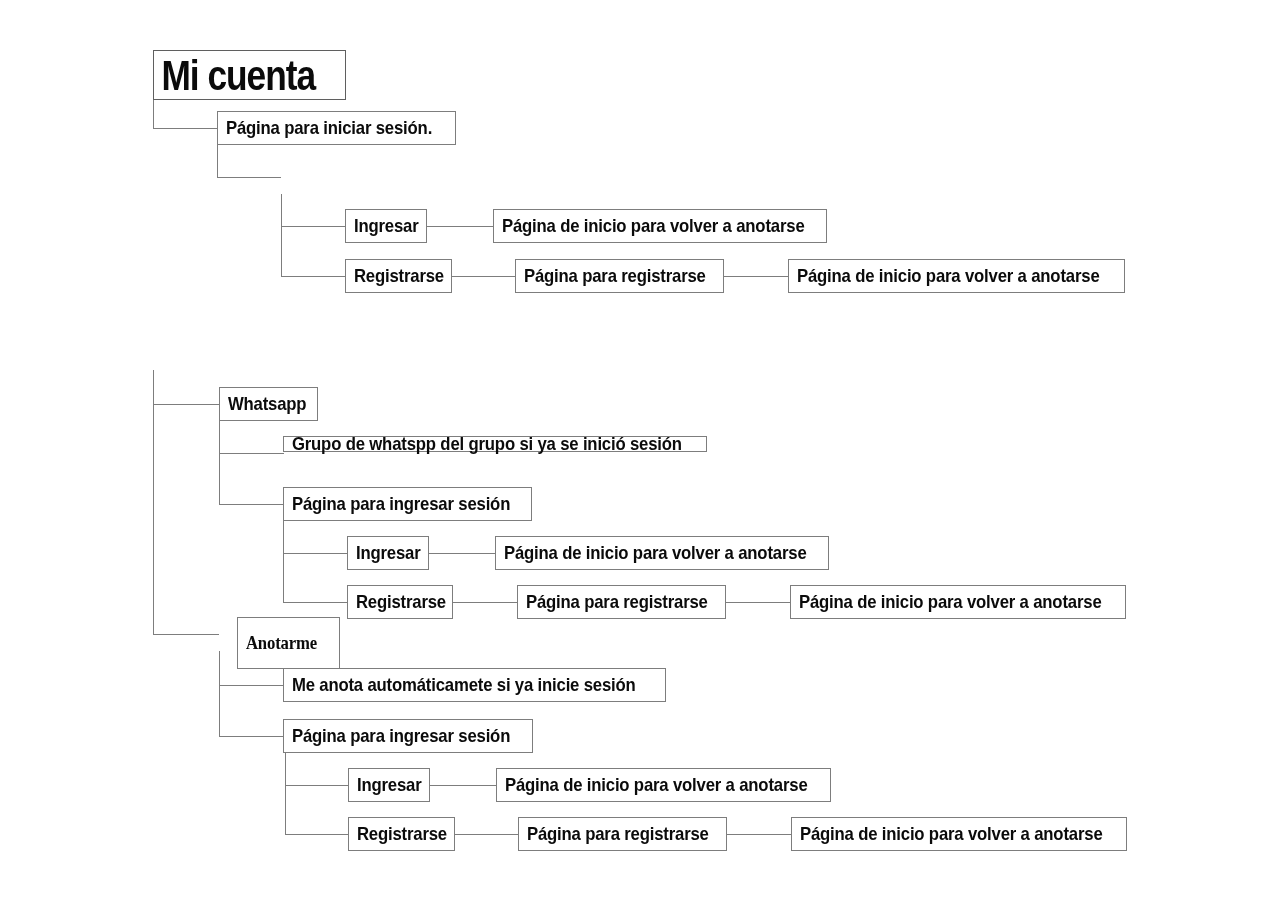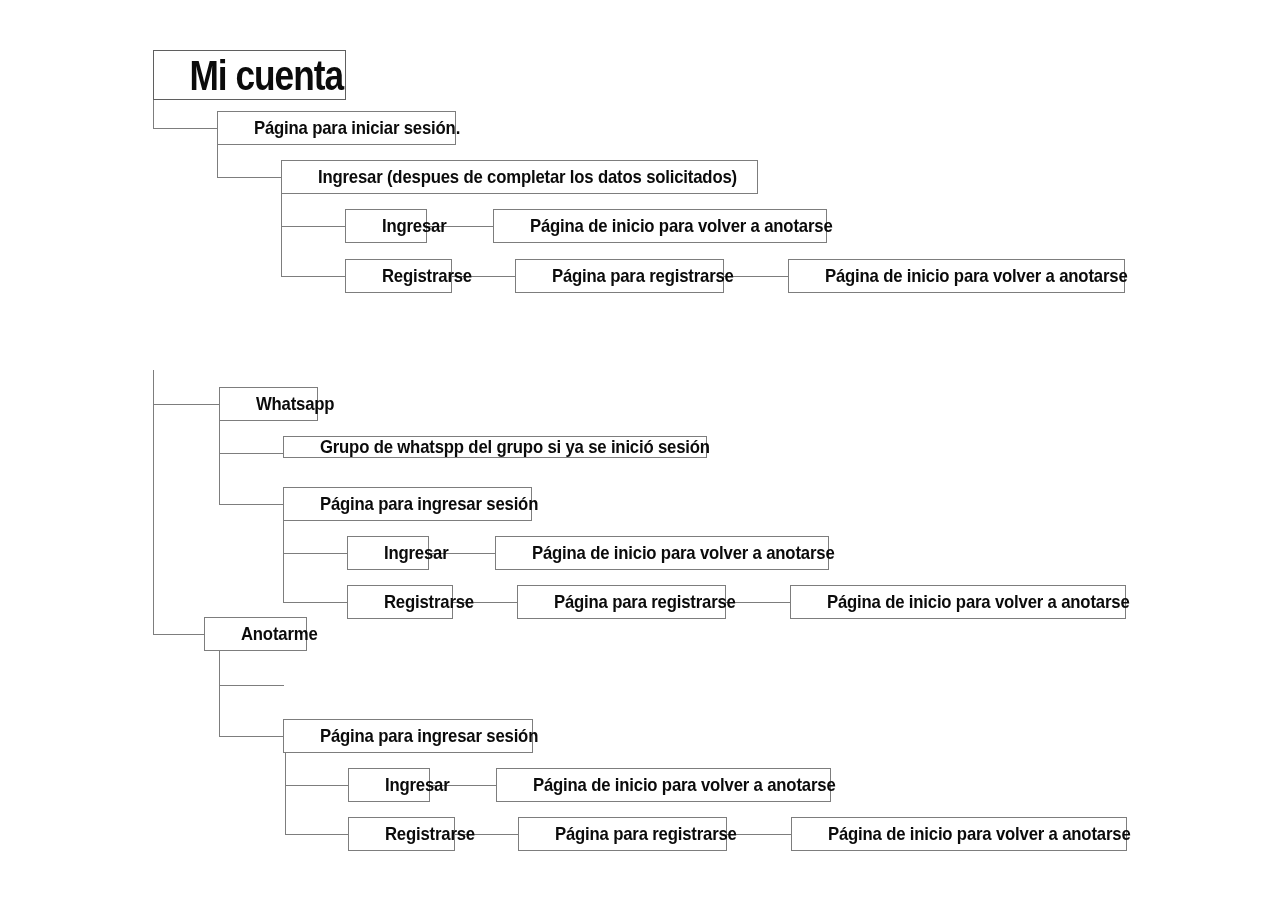--- a/index.html
+++ b/index.html
@@ -23,21 +23,20 @@
   
   .node {
     position: absolute;
     box-sizing: border-box;
     border: 1px solid #7d7d7d;
     background: #ffffff;
     display: flex;
     align-items: center;
     z-index: 3;
     white-space: nowrap;
-    padding-left: 28px;
   }
   .node .label {
     font-weight: 700;
     color: #0b0b0b;
     letter-spacing: -0.2px;
     transform: scaleX(0.88);
     transform-origin: left center;
     display: block;
   }
   
@@ -83,23 +82,20 @@
   <div class="conn v" style="left:153px; top:100px; height:28px;"></div>
   <div class="conn h" style="left:153px; top:128px; width:65px;"></div>
 
   <div class="node item" style="left:217px; top:111px; width:239px; height:34px;">
     <span class="label pad">Página para iniciar sesión.</span>
   </div>
 
   <div class="conn v" style="left:217px; top:145px; height:32px;"></div>
   <div class="conn h" style="left:217px; top:177px; width:64px;"></div>
 
-  <div class="node item" style="left:281px; top:160px; width:477px; height:34px;">
-    <span class="label pad">Ingresar (despues de completar los datos solicitados)</span>
-  </div>
 
   <div class="conn v" style="left:281px; top:194px; height:82px;"></div>
   <div class="conn h" style="left:281px; top:226px; width:64px;"></div>
   <div class="conn h" style="left:281px; top:276px; width:64px;"></div>
 
   <div class="node item" style="left:345px; top:209px; width:82px; height:34px;">
     <span class="label pad">Ingresar</span>
   </div>
 
   <div class="conn h" style="left:427px; top:226px; width:66px;"></div>
@@ -130,21 +126,21 @@
   <div class="conn h" style="left:153px; top:634px; width:66px;"></div>
 
   <div class="node item" style="left:219px; top:387px; width:99px; height:34px;text-align:right;">
     <span class="label pad">Whatsapp</span>
   </div>
 
   <div class="conn v" style="left:219px; top:421px; height:83px;"></div>
   <div class="conn h" style="left:219px; top:453px; width:65px;"></div>
   <div class="conn h" style="left:219px; top:504px; width:65px;"></div>
 
-  <div class="node item" style="left:283px; top:436px; width:424px; height:22px;">
+  <div class="node item" style="left:283px; top:436px; width:424px; height:16px;">
     <span class="label pad">Grupo de whatspp del grupo si ya se inició sesión</span>
   </div>
 
   <div class="node item" style="left:283px; top:487px; width:249px; height:34px;">
     <span class="label pad">Página para ingresar sesión</span>
   </div>
 
   <div class="conn v" style="left:283px; top:521px; height:81px;"></div>
   <div class="conn h" style="left:283px; top:553px; width:64px;"></div>
   <div class="conn h" style="left:283px; top:602px; width:64px;"></div>
@@ -168,28 +164,31 @@
   <div class="node item" style="left:517px; top:585px; width:209px; height:34px;">
     <span class="label pad">Página para registrarse</span>
   </div>
 
   <div class="conn h" style="left:726px; top:602px; width:64px;"></div>
 
   <div class="node item" style="left:790px; top:585px; width:336px; height:34px;">
     <span class="label pad">Página de inicio para volver a anotarse</span>
   </div>
 
-  <div class="node item" style="left:204px; top:617px; width:103px; height:34px;">
+  <div class="node item" style="left:237px; top:617px; width:103px; height:52px;font-family:Liberation Serif, serif;">
     <span class="label pad">Anotarme</span>
   </div>
 
   <div class="conn v" style="left:219px; top:651px; height:85px;"></div>
   <div class="conn h" style="left:219px; top:685px; width:65px;"></div>
   <div class="conn h" style="left:219px; top:736px; width:65px;"></div>
 
+  <div class="node item" style="left:283px; top:668px; width:383px; height:34px;">
+    <span class="label pad">Me anota automáticamete si ya inicie sesión</span>
+  </div>
 
   <div class="node item" style="left:283px; top:719px; width:250px; height:34px;">
     <span class="label pad">Página para ingresar sesión</span>
   </div>
 
   <div class="conn v" style="left:285px; top:753px; height:81px;"></div>
   <div class="conn h" style="left:285px; top:785px; width:63px;"></div>
   <div class="conn h" style="left:285px; top:834px; width:63px;"></div>
 
   <div class="node item" style="left:348px; top:768px; width:82px; height:34px;">

